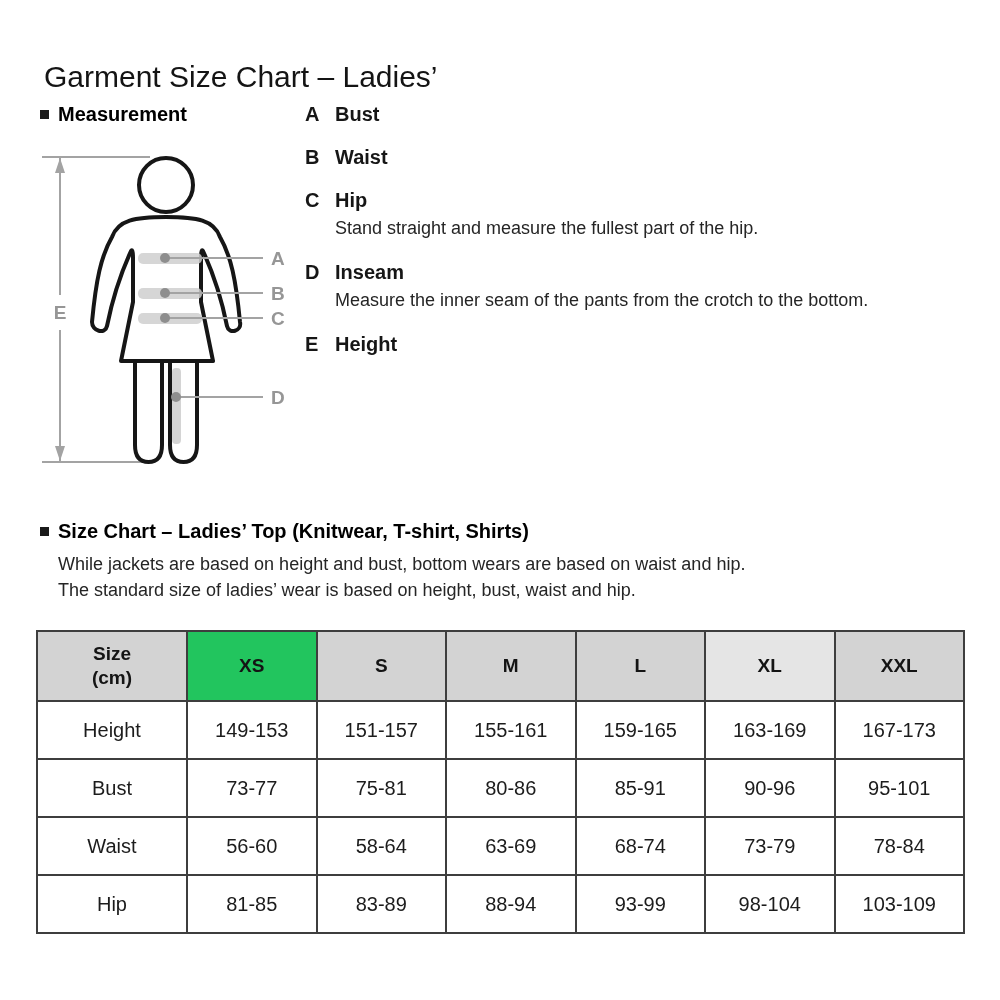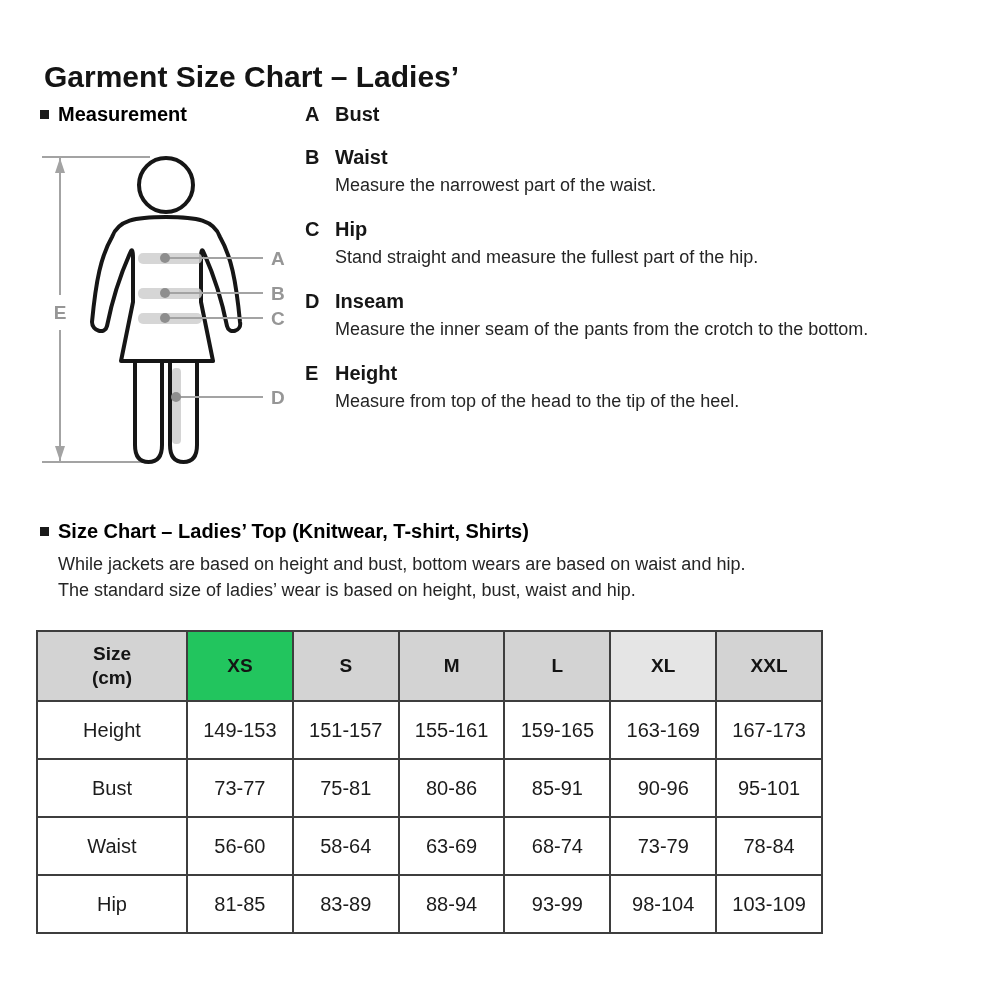--- a/index.html
+++ b/index.html
@@ -4,41 +4,41 @@
 <style>
   html,body { margin:0; padding:0; }
   body {
     width:1000px; height:1000px; position:relative;
     background:#ffffff; color:#1d1d1d;
     font-family:"Liberation Sans", sans-serif;
     overflow:hidden;
   }
   .title {
     position:absolute; left:44px; top:40px;
-    font-size:30px; font-weight:bold; color:#141414;
+    font-size:30px; font-weight:normal; color:#141414;
   }
   .sec-head { position:absolute; font-size:20px; font-weight:bold; color:#000000; white-space:nowrap; }
   #measurement-head { left:40px; top:103px; }
   #sizechart-head  { left:40px; top:520px; }
   .bullet {
     display:inline-block; width:9px; height:9px; background:#1a1a1a;
     margin-right:9px; vertical-align:2px;
   }
   .figure-wrap { position:absolute; left:35px; top:140px; width:250px; height:345px; }
   .defs { position:absolute; left:305px; top:103px; width:675px; }
   .def-entry { margin-bottom:20px; }
   .def-term-row { display:flex; font-size:20px; font-weight:bold; color:#161616; line-height:23px; }
   .def-letter { width:30px; flex:0 0 30px; }
   .def-desc { margin-left:30px; margin-top:4px; font-size:18px; line-height:25px; color:#252525; max-width:640px; }
   .intro {
     position:absolute; left:58px; top:551px;
     font-size:18px; line-height:26px; color:#252525;
   }
   table.size-table {
-    position:absolute; left:36px; top:630px; width:787px;
+    position:absolute; left:36px; top:630px; width:929px;
     border-collapse:collapse; table-layout:fixed;
   }
   .size-table th, .size-table td {
     border:2px solid #3e3e3e; text-align:center; vertical-align:middle; padding:0;
   }
   .size-table thead th {
     height:68px; font-size:19px; font-weight:bold; color:#141414;
   }
   .size-table tbody td { height:56px; font-size:20px; font-weight:normal; color:#1c1c1c; background:#fff; }
   .size-head { white-space:pre-line; line-height:24px; }
@@ -113,42 +113,40 @@
     <div class="def-term-row">
       <span class="def-letter">A</span>
       <span>Bust</span>
     </div>
   </div>
   <div class="def-entry">
     <div class="def-term-row">
       <span class="def-letter">B</span>
       <span>Waist</span>
     </div>
-    <div class="def-desc">Measure the narrowest part of the waist.</div>
   </div>
   <div class="def-entry">
     <div class="def-term-row">
       <span class="def-letter">C</span>
       <span>Hip</span>
     </div>
     <div class="def-desc">Stand straight and measure the fullest part of the hip.</div>
   </div>
   <div class="def-entry">
     <div class="def-term-row">
       <span class="def-letter">D</span>
       <span>Inseam</span>
     </div>
     <div class="def-desc">Measure the inner seam of the pants from the crotch to the bottom.</div>
   </div>
   <div class="def-entry">
     <div class="def-term-row">
       <span class="def-letter">E</span>
       <span>Height</span>
     </div>
-    <div class="def-desc">Measure from top of the head to the tip of the heel.</div>
   </div>
 </div>
 
 <div class="sec-head" id="sizechart-head">
   <span class="bullet"></span><span>Size Chart – Ladies’ Top</span>&nbsp;<span>(Knitwear, T-shirt, Shirts)</span>
 </div>
 
 <div class="intro">
   <div>While jackets are based on height and bust, bottom wears are based on waist and hip.</div>
   <div>The standard size of ladies’ wear is based on height, bust, waist and hip.</div>

